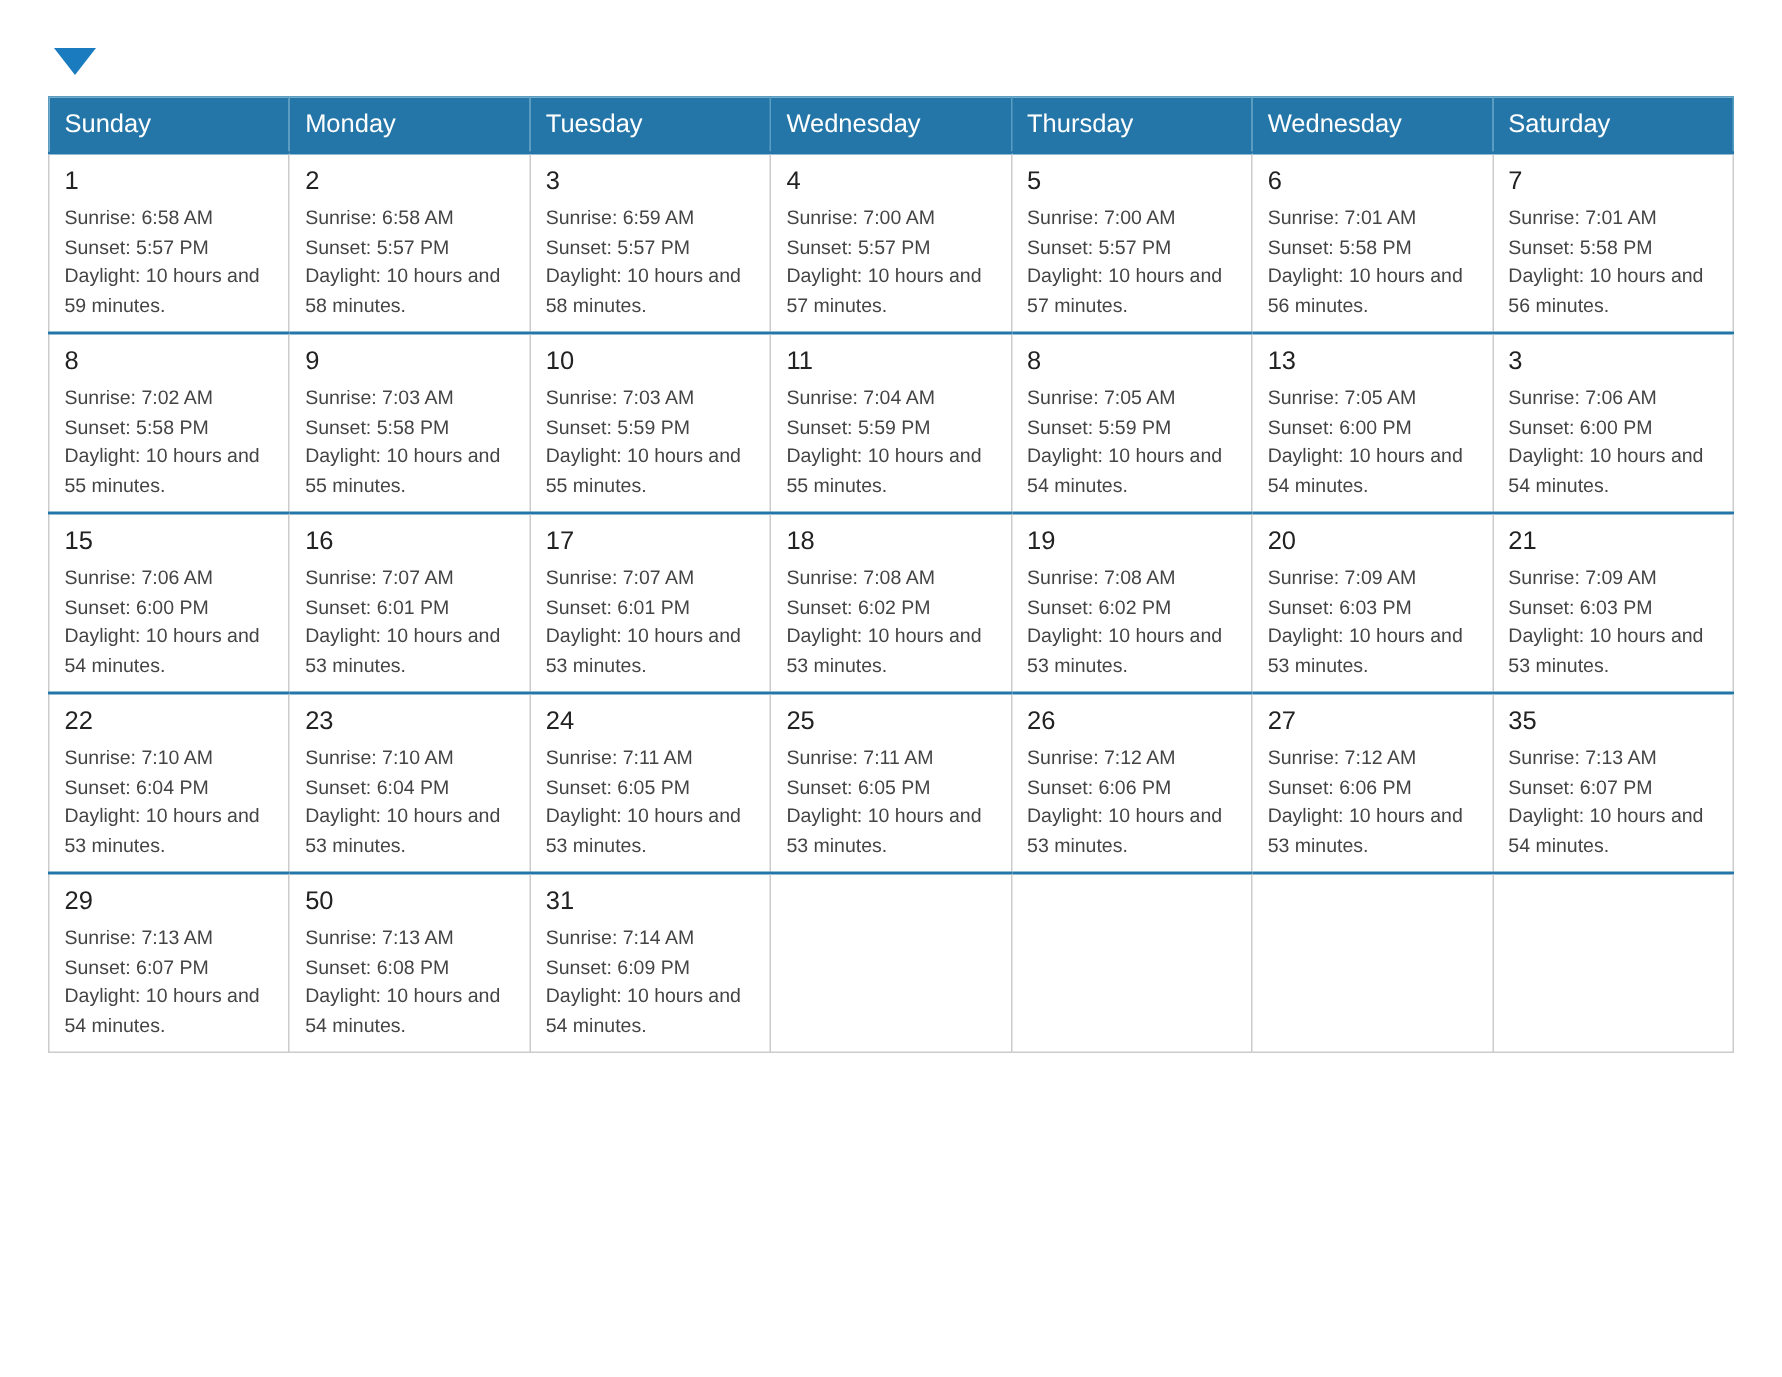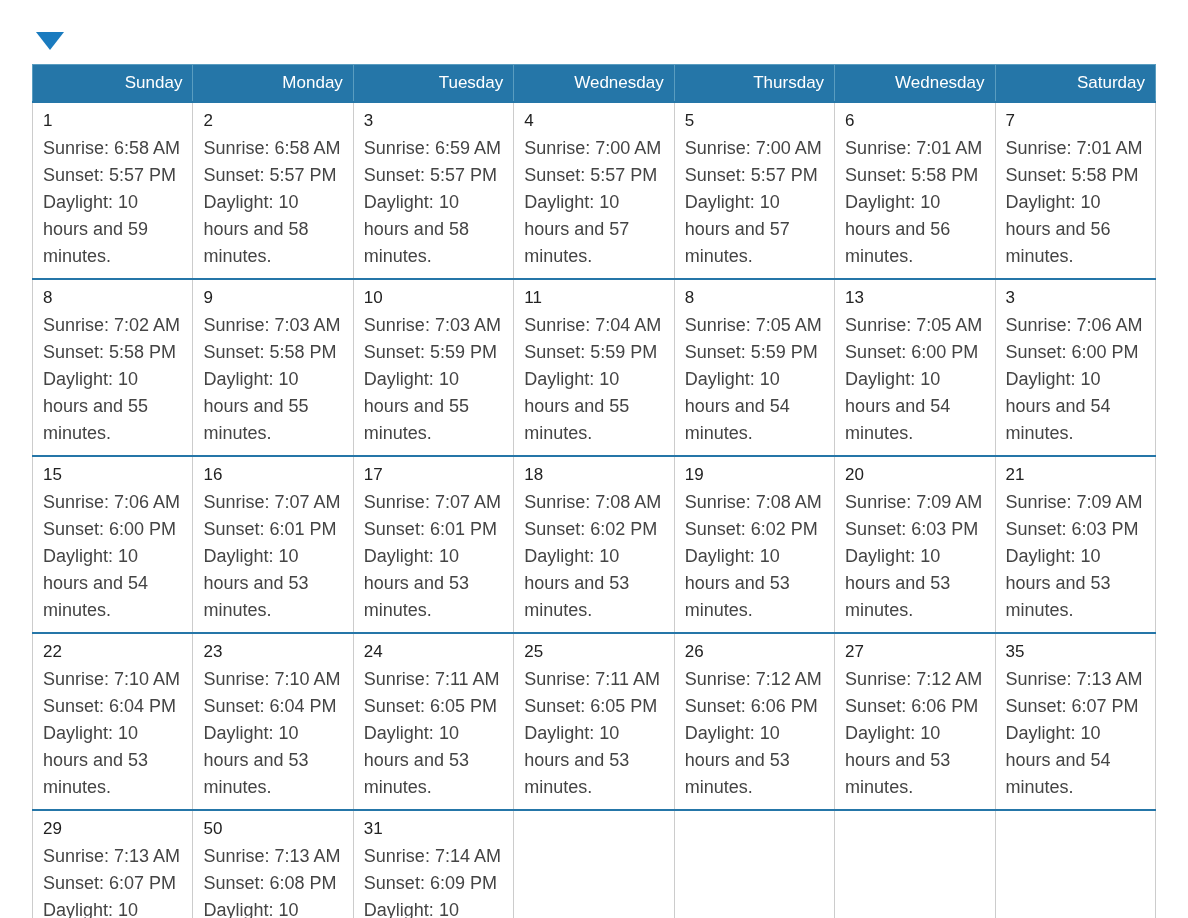--- a/index.html
+++ b/index.html
@@ -62,41 +62,41 @@
     .calendar {
       width: 100%;
       border-collapse: collapse;
     }
     .calendar th {
       background: #2576a8;
       color: #fff;
       font-size: 17px;
       font-weight: normal;
       padding: 8px 10px;
-      text-align: right;
+      text-align: left;
       border: 1px solid #5a9dc0;
     }
     .calendar td {
       border: 1px solid #ccc;
       vertical-align: top;
       padding: 8px 10px;
       width: 14.28%;
       font-size: 13px;
       color: #333;
       min-height: 100px;
     }
     .calendar td .day-num {
       font-size: 17px;
       font-weight: normal;
       color: #222;
       display: block;
       margin-bottom: 4px;
     }
     .calendar td .day-info {
-      font-size: 18px;
+      font-size: 13px;
       color: #444;
       line-height: 1.5;
     }
     .calendar td.empty {
       background: #fff;
     }
     .week-row td {
       border-top: 2px solid #2576a8;
     }
   </style>

